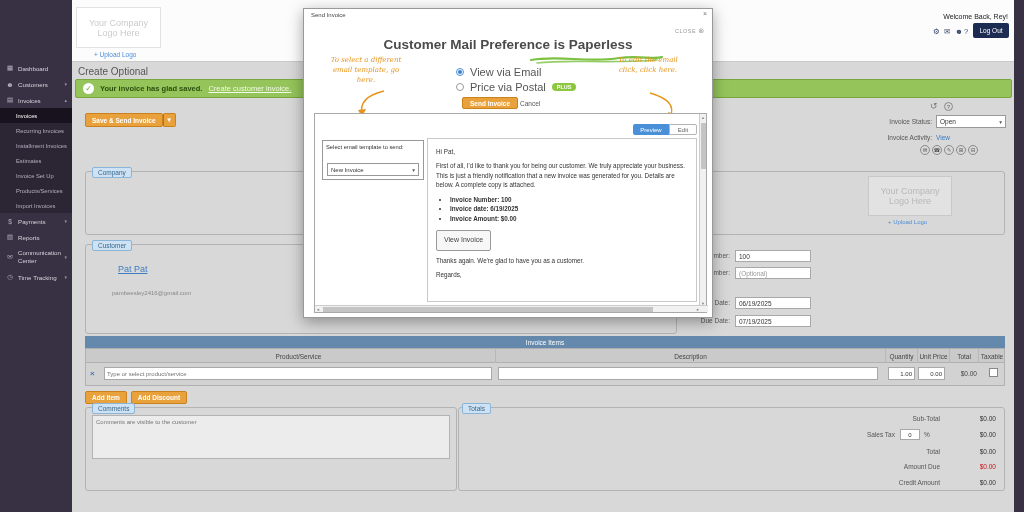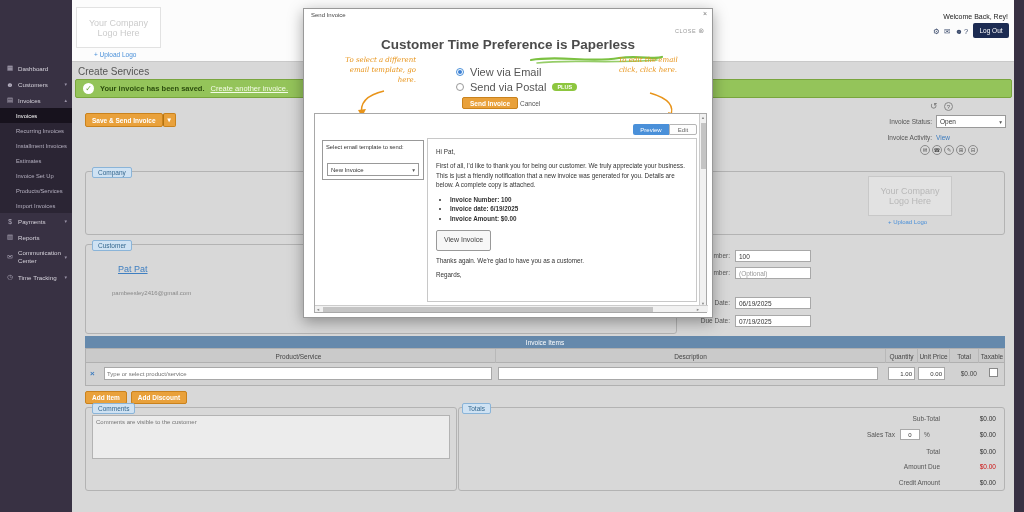--- a/index.html
+++ b/index.html
@@ -125,25 +125,25 @@
   <div class="headerbar"></div>
   <div class="logo-box">Your Company Logo Here</div>
   <div class="abs linkblue" style="left:94px; top:51px;">+ Upload Logo</div>
   <div class="welcome">Welcome Back, Rey!</div>
   <span class="hicon" style="left:933px;">⚙</span>
   <span class="hicon" style="left:944px;">✉</span>
   <span class="hicon" style="left:955px;">☻</span>
   <span class="hicon" style="left:964px;">?</span>
   <div class="logout">Log Out</div>
 
-  <div class="abs" style="left:78px; top:66px; font-size:10px; color:#555;">Create Services</div>
+  <div class="abs" style="left:78px; top:66px; font-size:10px; color:#555;">Create Optional</div>
   <div class="banner">
     <span class="bcheck">✓</span>
-    <span class="bmsg">Your invoice has been saved.</span>
-    <span class="blink">Create another invoice.</span>
+    <span class="bmsg">Your invoice has glad saved.</span>
+    <span class="blink">Create customer invoice.</span>
   </div>
   <span class="abs" style="left:930px; top:101px; font-size:9px; color:#777; cursor:pointer;">↺</span>
   <span class="abs" style="left:944px; top:102px; width:9px; height:9px; border:1px solid #888; border-radius:50%; font-size:6px; color:#666; display:flex; align-items:center; justify-content:center; cursor:pointer;">?</span>
 
   <div class="abs" style="left:85px; top:113px; display:flex;">
     <div class="btn-orange" style="height:14px; padding:0 6px;">Save &amp; Send Invoice</div>
     <div class="btn-orange" style="height:14px; width:13px; border-left:1px solid #b3730f;">▾</div>
   </div>
   <div class="abs" style="left:856px; top:118px; width:76px; text-align:right; font-size:6.5px; color:#555;">Invoice Status:</div>
   <div class="sel abs" style="left:936px; top:115px; width:70px; height:13px;">
@@ -221,38 +221,38 @@
   <div class="tot-label" style="top:479px;">Credit Amount</div>
   <div class="tot-value" style="top:479px;">$0.00</div>
 
   <div class="modal">
     <div class="abs" style="left:7px; top:3px; font-size:6px; color:#444;">Send Invoice</div>
     <span class="abs" style="right:5px; top:1px; font-size:7px; color:#777; cursor:pointer;">×</span>
     <div class="abs" style="right:8px; top:18px; display:flex; align-items:center; gap:2px; cursor:pointer;">
       <span style="font-size:5.5px; color:#999; letter-spacing:.5px;">CLOSE</span>
       <span style="font-size:7px; color:#999;">⊗</span>
     </div>
-    <div class="m-heading">Customer Time Preference is Paperless</div>
+    <div class="m-heading">Customer Mail Preference is Paperless</div>
     <svg class="abs" style="left:225px; top:45px;" width="135" height="10">
       <path d="M2,6 C30,1 60,9 90,4 C110,1 125,6 133,3" stroke="#7cc142" stroke-width="2.2" fill="none" stroke-linecap="round"></path>
       <path d="M8,9 C40,5 75,10 128,6" stroke="#7cc142" stroke-width="1.6" fill="none" stroke-linecap="round" opacity=".8"></path>
     </svg>
     <div class="abs" style="left:152px; top:56px; display:flex; align-items:center; height:13px; cursor:pointer;">
       <span class="radio sel-on"></span>
       <span class="radio-label">View via Email</span>
     </div>
     <div class="abs" style="left:152px; top:71px; display:flex; align-items:center; height:13px; cursor:pointer;">
       <span class="radio"></span>
-      <span class="radio-label">Send via Postal</span>
+      <span class="radio-label">Price via Postal</span>
       <span class="plus-pill">PLUS</span>
     </div>
     <div class="btn-orange abs" style="left:158px; top:88px; height:12px; padding:0 7px;">Send Invoice</div>
     <div class="abs" style="left:216px; top:91px; font-size:6.5px; color:#555; cursor:pointer;">Cancel</div>
 
-    <div class="annot" style="left:28px; top:46px; width:84px;text-align:right;">To select a different email template, go here.</div>
+    <div class="annot" style="left:20px; top:46px; width:84px;">To select a different email template, go here.</div>
     <svg class="abs" style="left:38px; top:80px;" width="46" height="34">
       <path d="M42,2 Q16,8 20,26" fill="none" stroke="#e8941a" stroke-width="1.4"></path>
       <path d="M20,28 l-4,-7 l8,-1 z" fill="#e8941a"></path>
     </svg>
     <div class="annot" style="left:306px; top:46px; width:76px;">To edit the email click, click here.</div>
     <svg class="abs" style="left:340px; top:82px;" width="40" height="34">
       <path d="M6,2 Q34,10 26,26" fill="none" stroke="#e8941a" stroke-width="1.4"></path>
       <path d="M26,28 l-2,-7 l7,2 z" fill="#e8941a"></path>
     </svg>
 

